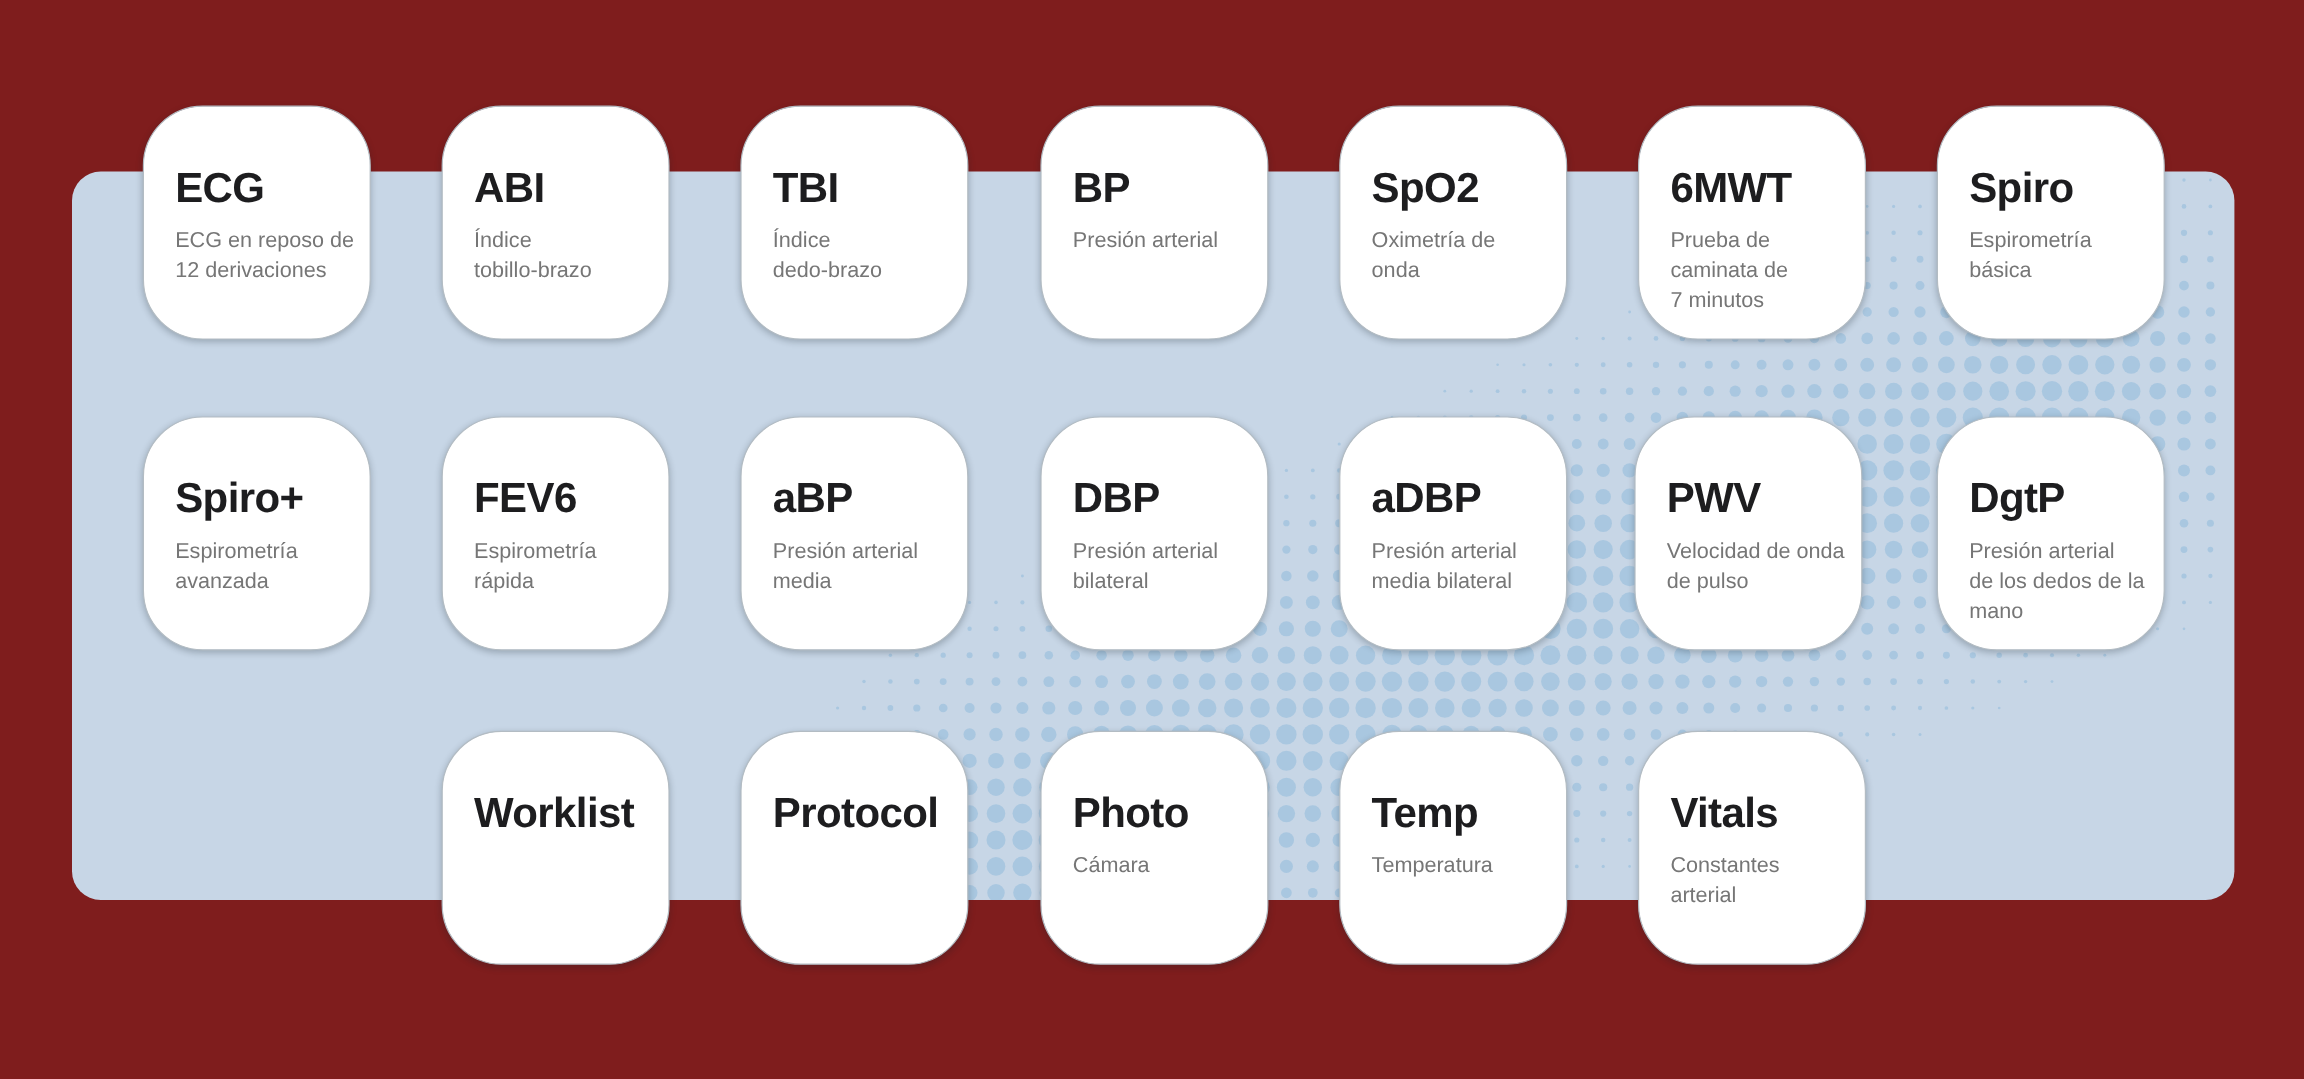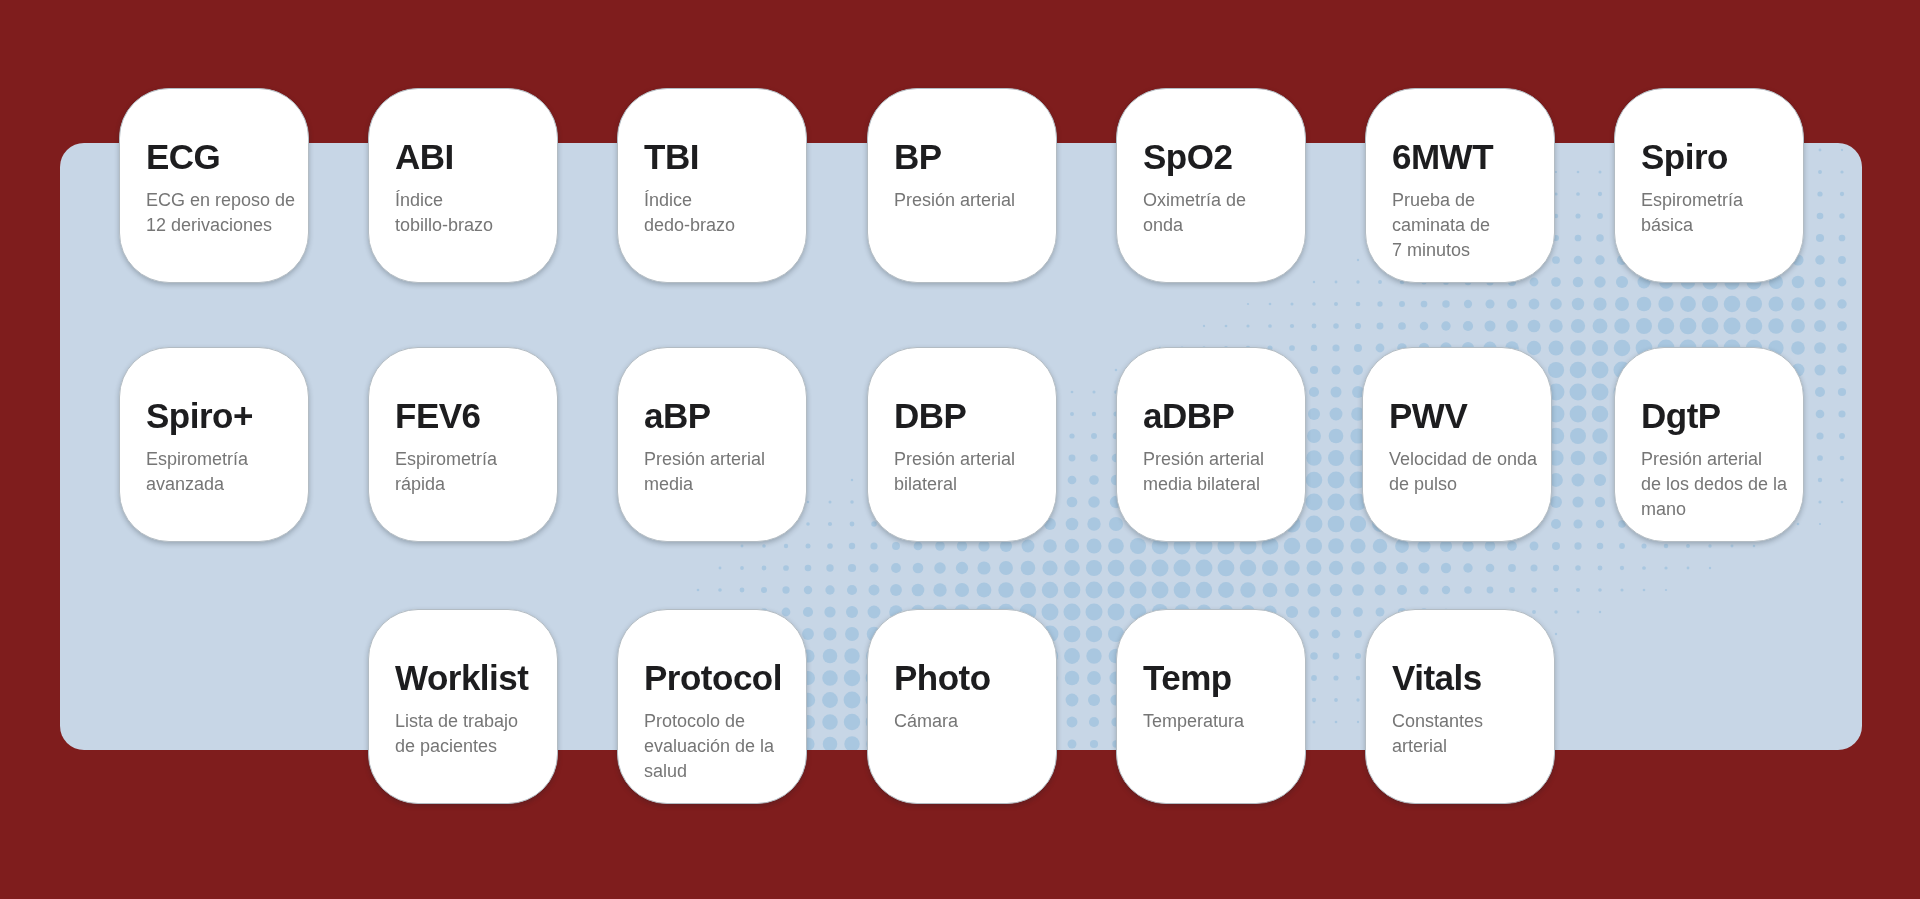--- a/index.html
+++ b/index.html
@@ -1085,28 +1085,23 @@
 de pulso</div>
       </div>
       <div class="card" style="left: 1614px; top: 347px;">
         <div class="card-title" style="color: rgb(29, 29, 31);">DgtP</div>
         <div class="card-subtitle" style="color: rgb(118, 118, 118);">Presión arterial
 de los dedos de la
 mano</div>
       </div>
       <div class="card" style="left: 368px; top: 609px;">
         <div class="card-title" style="color: rgb(29, 29, 31);">Worklist</div>
-        <div class="card-subtitle" style="color: rgb(118, 118, 118);">Lista de trabajo
-de pacientes</div>
       </div>
       <div class="card" style="left: 617px; top: 609px;">
         <div class="card-title" style="color: rgb(29, 29, 31);">Protocol</div>
-        <div class="card-subtitle" style="color: rgb(118, 118, 118);">Protocolo de
-evaluación de la
-salud</div>
       </div>
       <div class="card" style="left: 867px; top: 609px;">
         <div class="card-title" style="color: rgb(29, 29, 31);">Photo</div>
         <div class="card-subtitle" style="color: rgb(118, 118, 118);">Cámara</div>
       </div>
       <div class="card" style="left: 1116px; top: 609px;">
         <div class="card-title" style="color: rgb(29, 29, 31);">Temp</div>
         <div class="card-subtitle" style="color: rgb(118, 118, 118);">Temperatura</div>
       </div>
       <div class="card" style="left: 1365px; top: 609px;">

